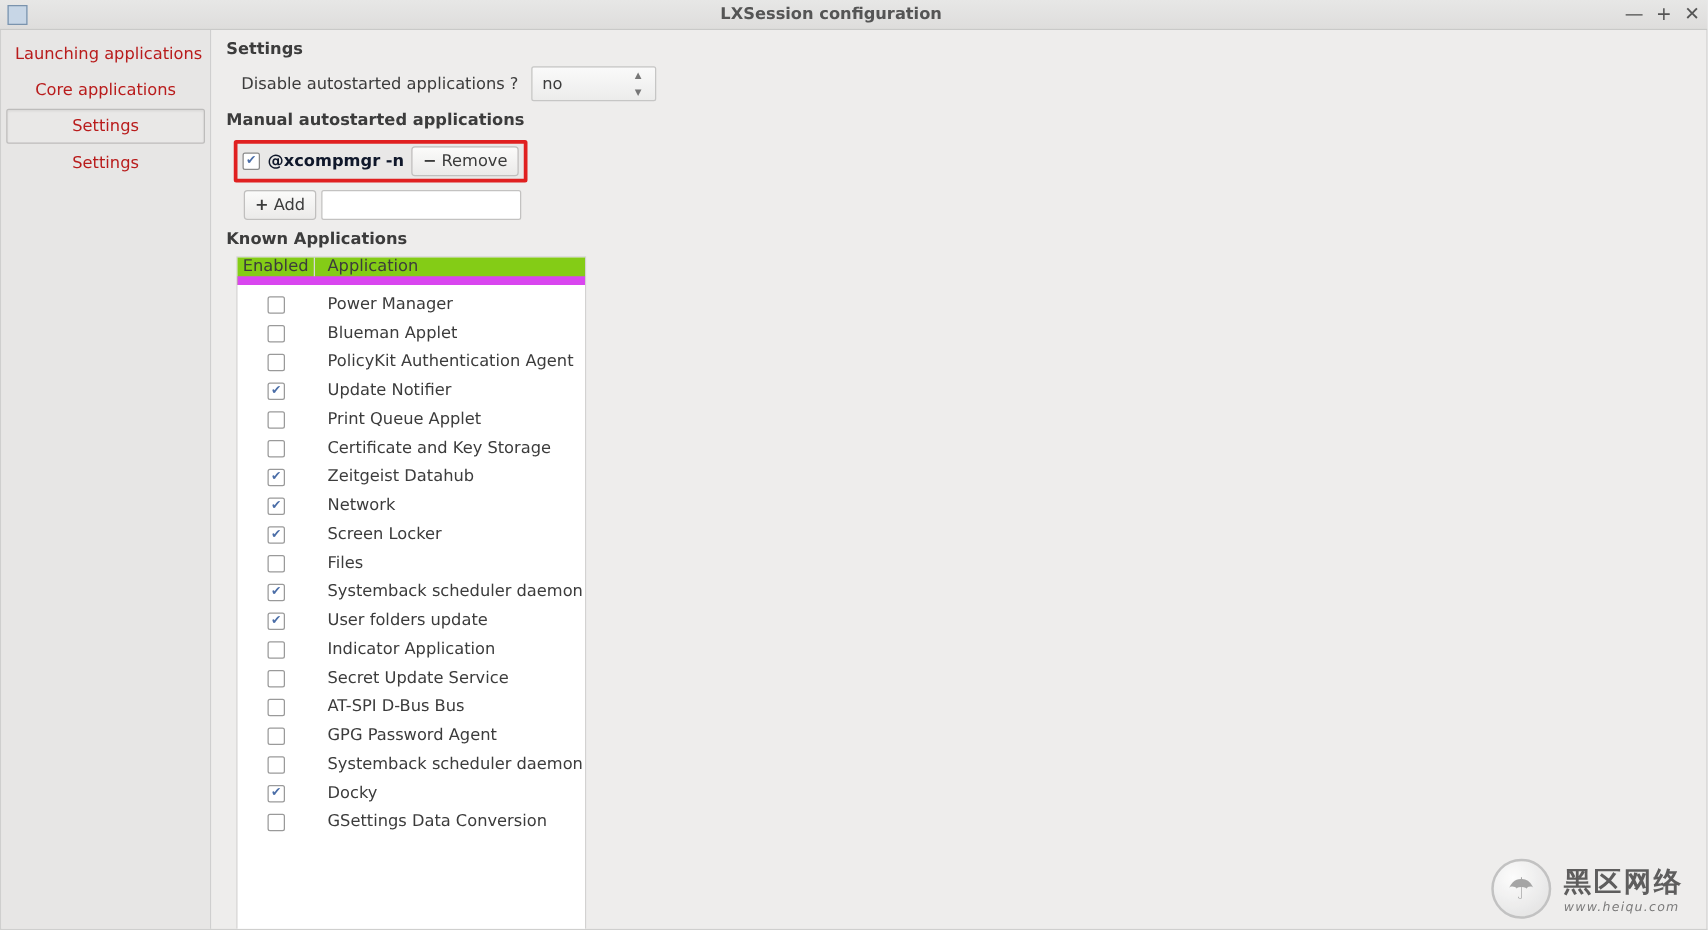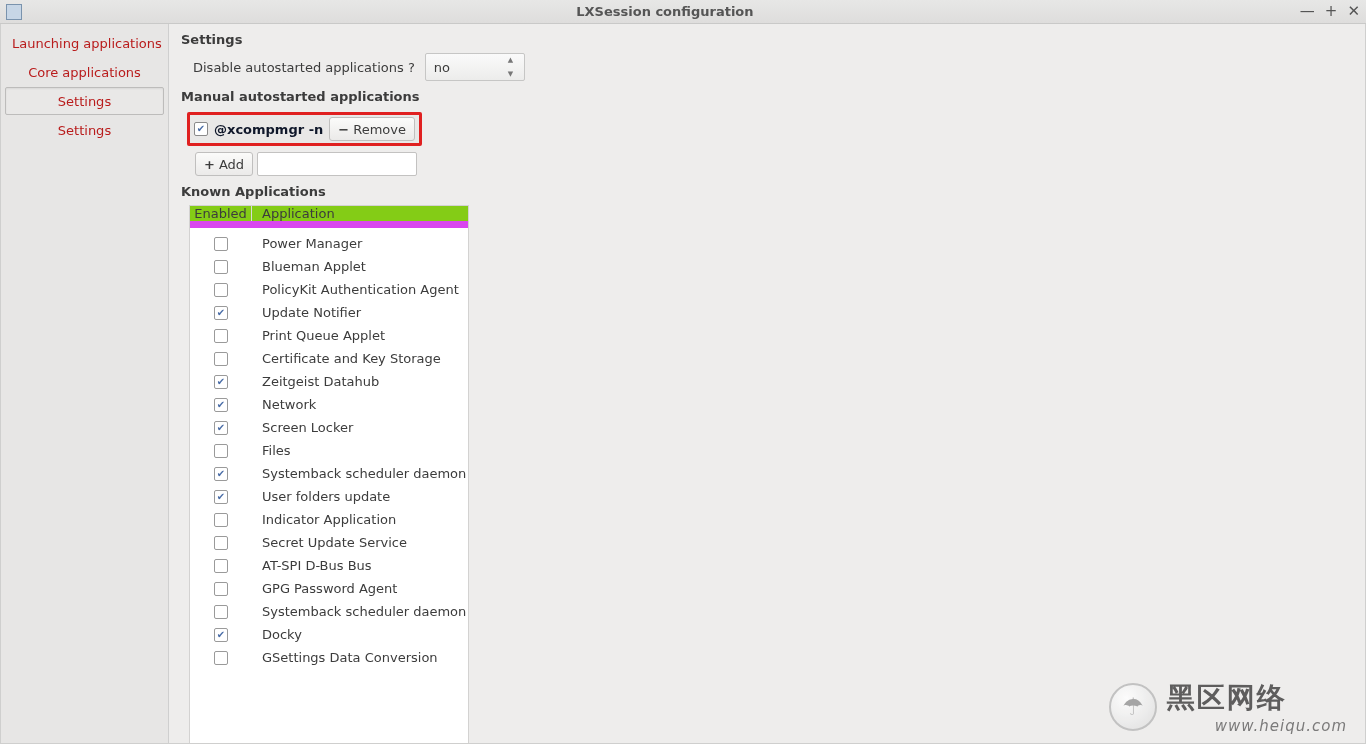--- a/index.html
+++ b/index.html
@@ -207,22 +207,22 @@
     opacity: 0.85;
   }
   .watermark .logo {
     width: 48px; height: 48px;
     background: radial-gradient(circle at 35% 30%, #fff, #ddd);
     border-radius: 50%;
     border: 2px solid #bbb;
     display: flex; align-items: center; justify-content: center;
     color: #999; font-size: 24px; font-weight: bold;
   }
-  .watermark .txt .cn { font-size: 28px; color: #454545; font-weight: bold; font-family: sans-serif; letter-spacing: 2px; }
-  .watermark .txt .url { font-size: 15px; color: #676767; font-style: italic; letter-spacing: 1px; margin-left: 48px; }
+  .watermark .txt .cn { font-size: 22px; color: #454545; font-weight: bold; font-family: sans-serif; letter-spacing: 2px; }
+  .watermark .txt .url { font-size: 10px; color: #676767; font-style: italic; letter-spacing: 1px; }
 </style>
 </head>
 <body>
 
 <div class="titlebar">
   <div class="appicon"></div>
   <div class="title">LXSession configuration</div>
   <div class="winbtns">
     <span>—</span>
     <span>+</span>

